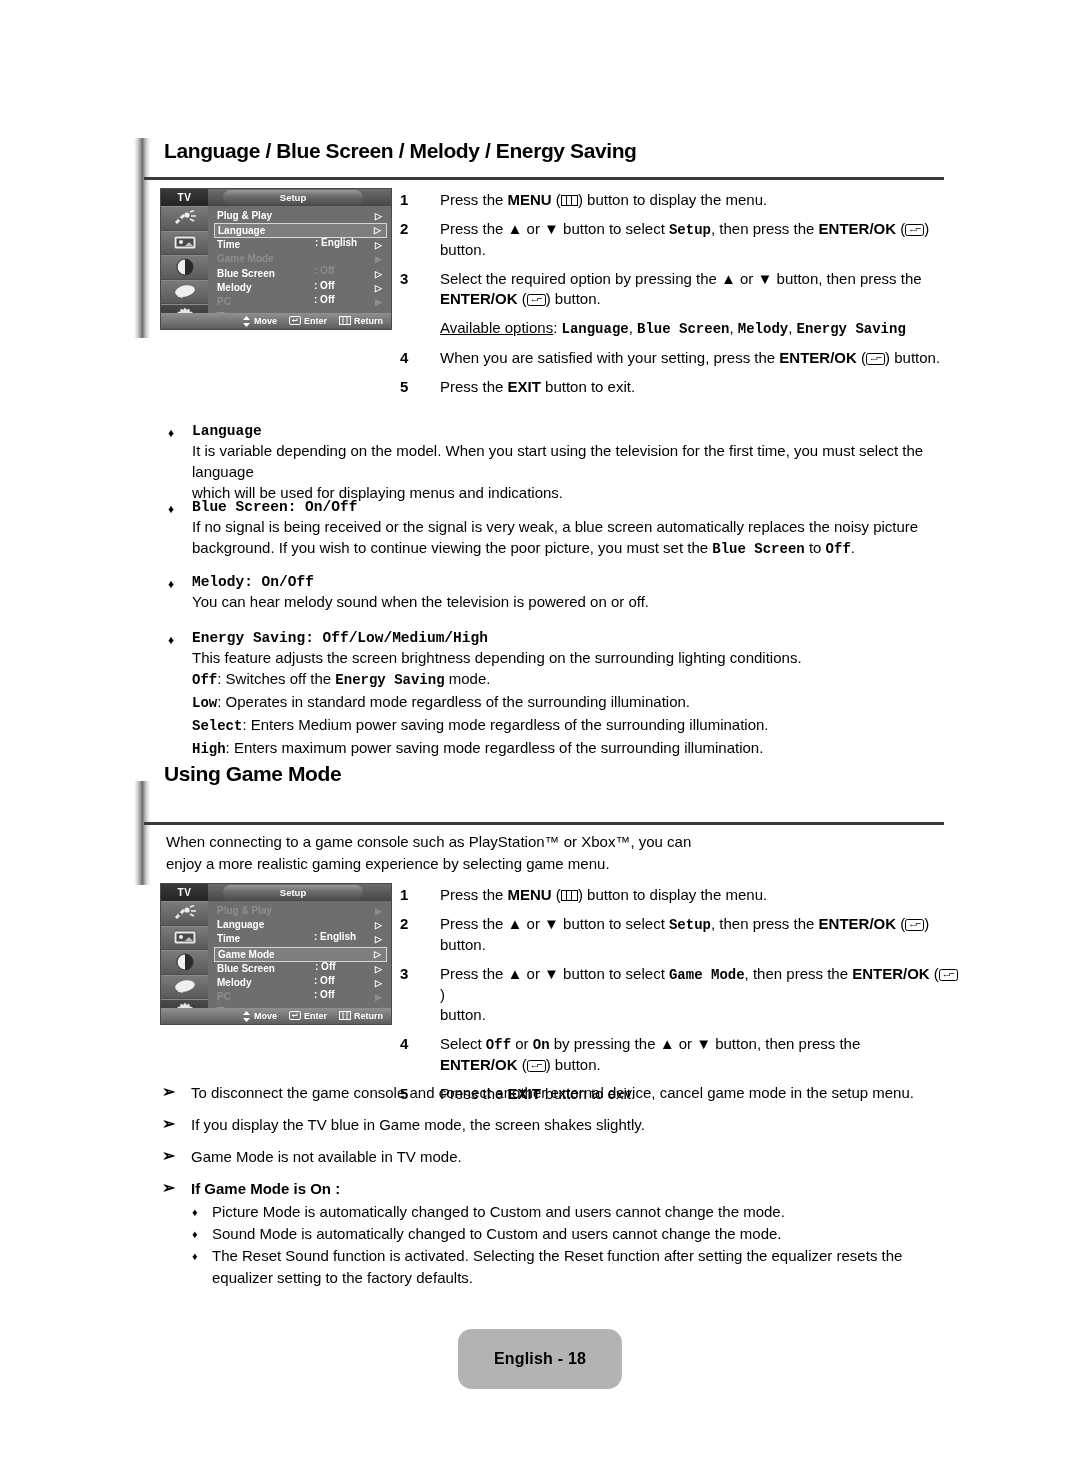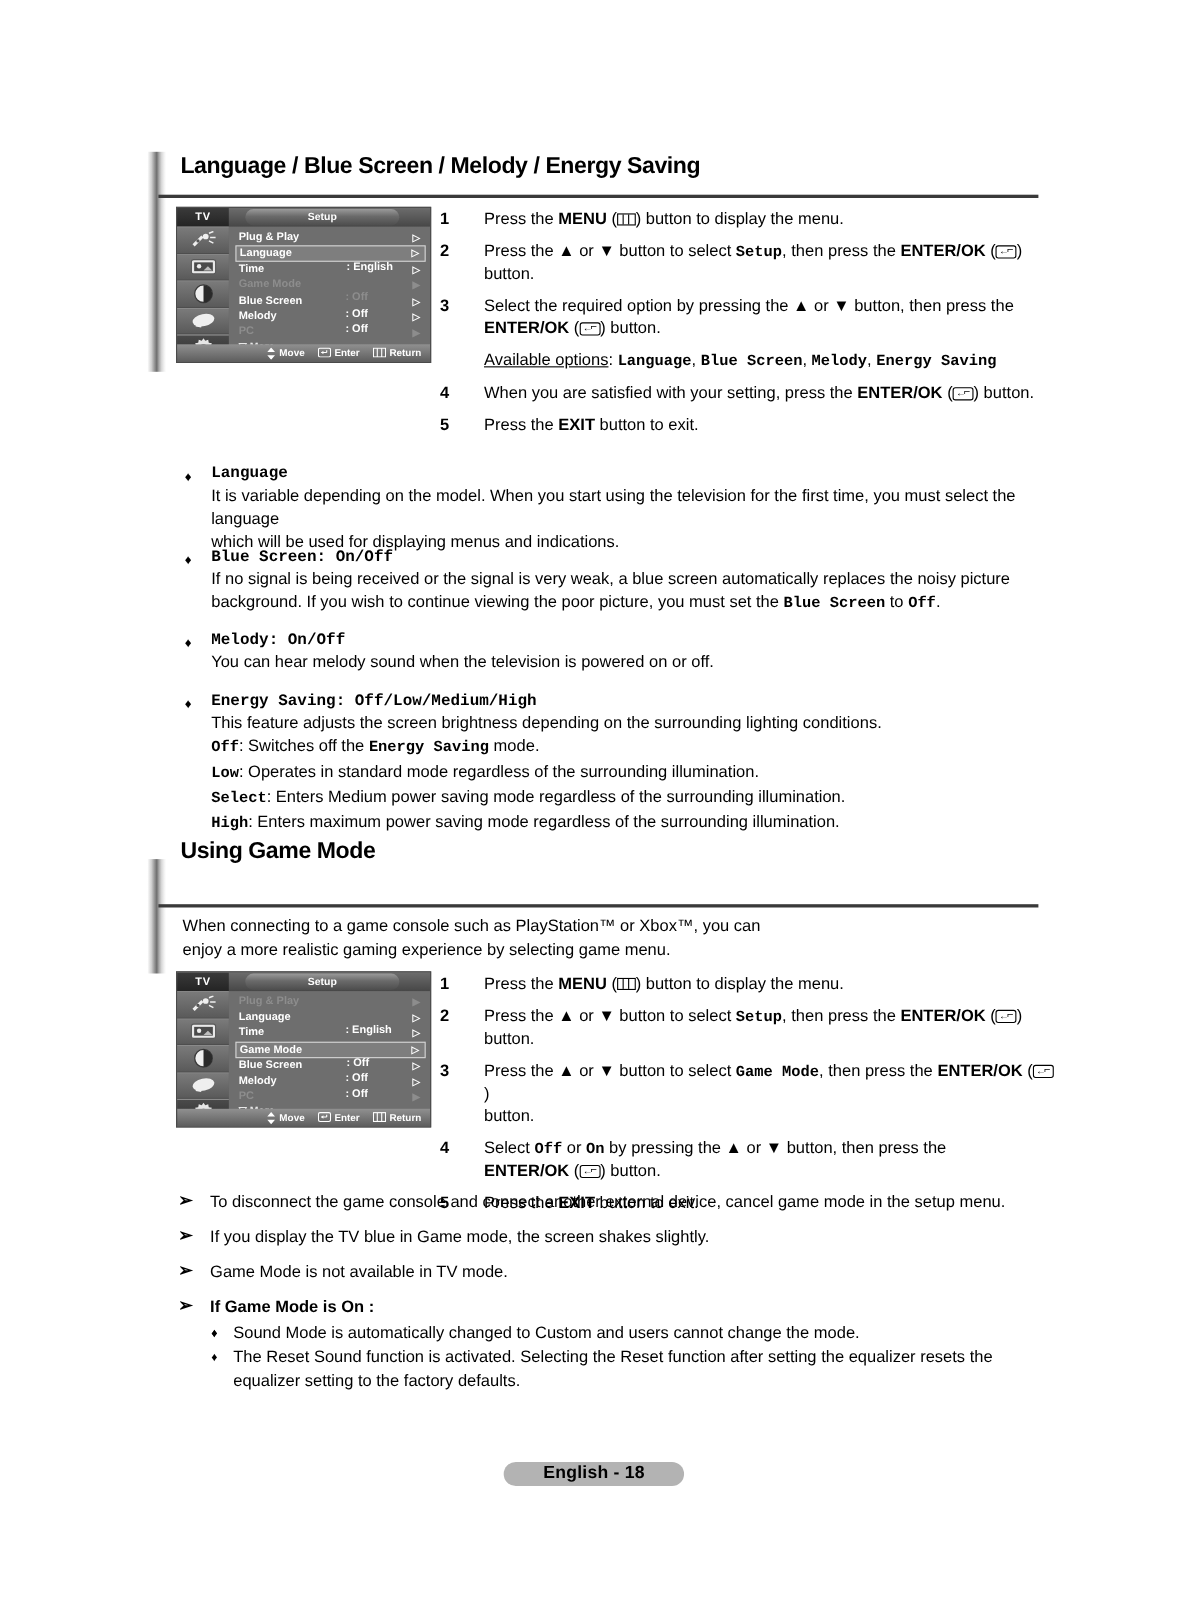--- a/index.html
+++ b/index.html
@@ -271,21 +271,21 @@
   
   .footer {
     position: absolute;
     left: 50%;
     transform: translateX(-50%);
     background: #b3b3b3;
     border-radius: 14px;
     font-size: 16px;
     font-weight: bold;
     color: #000;
-    padding: 2px 36px;
+    padding: 21px 36px;
     letter-spacing: 0.2px;
   }
 </style>
 </head>
 <body>
 
 <div class="page">
 
   <div class="chrome-bar" style="left:134px; top:138px; height:200px;"></div>
 
@@ -627,20 +627,21 @@
     <div class="abul" style="margin-bottom:11px;">
       <span class="arw">➢</span>
       <span>Game Mode is not available in TV mode.</span>
     </div>
     <div class="abul b" style="margin-bottom:2px;">
       <span class="arw">➢</span>
       <span>If Game Mode is On :</span>
     </div>
     <div class="sbul">
       <span class="dia2">♦</span>
+      <span>Picture Mode is automatically changed to Custom and users cannot change the mode.</span>
     </div>
     <div class="sbul">
       <span class="dia2">♦</span>
       <span>Sound Mode is automatically changed to Custom and users cannot change the mode.</span>
     </div>
     <div class="sbul">
       <span class="dia2">♦</span>
       <span>The Reset Sound function is activated. Selecting the Reset function after setting the equalizer resets the</span><br>
       <span>equalizer setting to the factory defaults.</span>
     </div>

